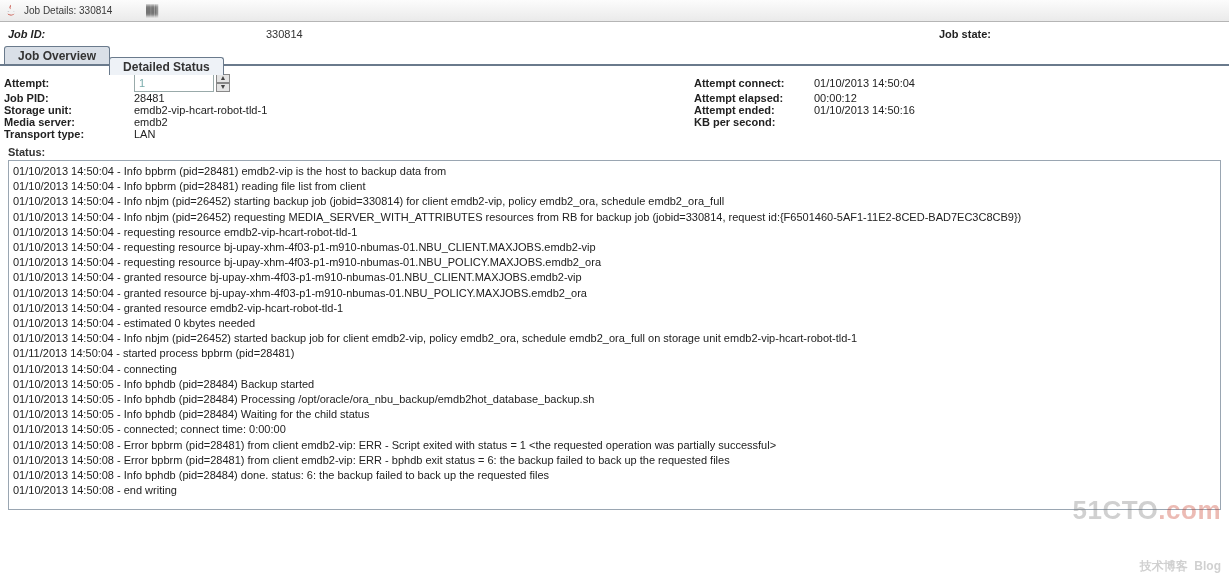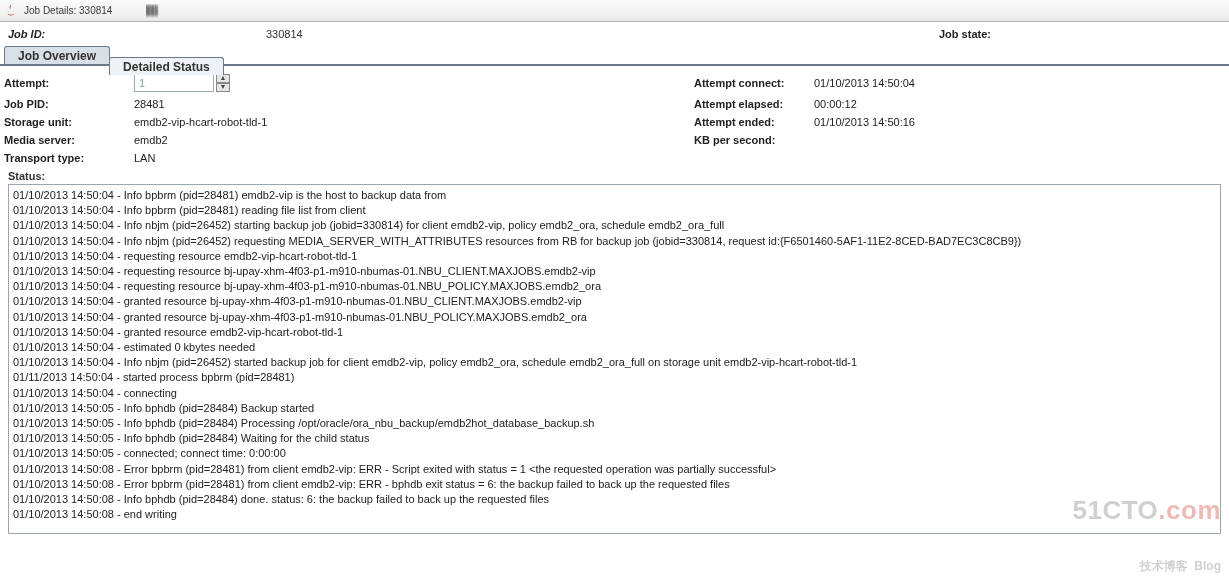--- a/index.html
+++ b/index.html
@@ -53,21 +53,20 @@
   margin-right:-1px;
   color:#333;
 }
 .tab.inactive { background:#d9dfe7; }
 .tab.active { background:#eef2f7; position:relative; top:11px; }
 
 .panel { padding: 8px 4px 0 4px; }
 .grid {
   display:grid;
   grid-template-columns: 130px 560px 120px 240px;
-  row-gap: 6px;
   align-items:center;
   font-size:11px;
   color:#222;
 }
 .grid .lbl { font-weight:700; }
 .grid .val { font-weight:400; }
 .spinner-wrap { display:flex; align-items:center; gap:2px;}
 .spinner {
   width:80px; height:18px; border:1px solid #9aa; background:#fff;
   padding: 1px 4px; font-size:11px; color:#7aa;

